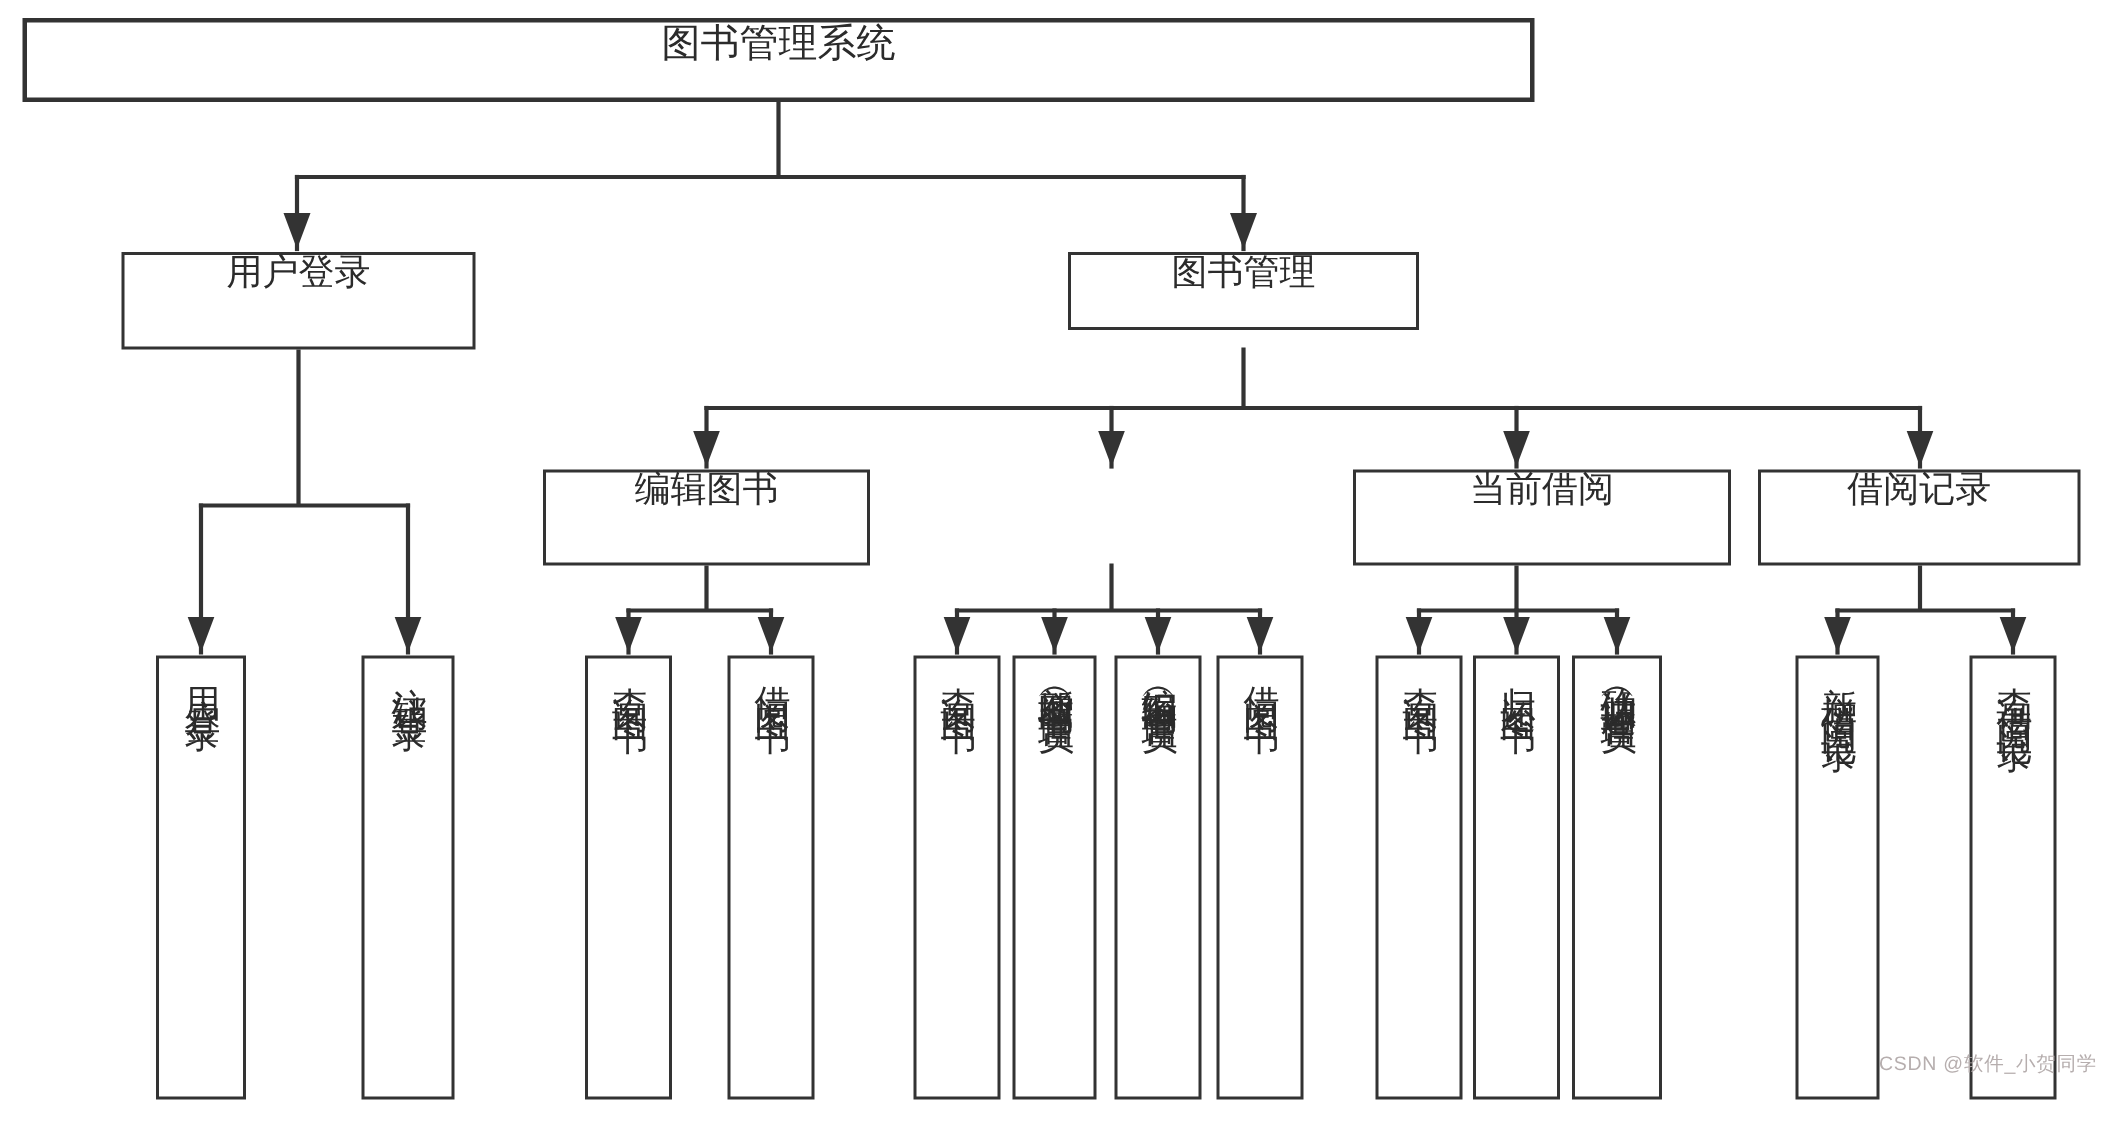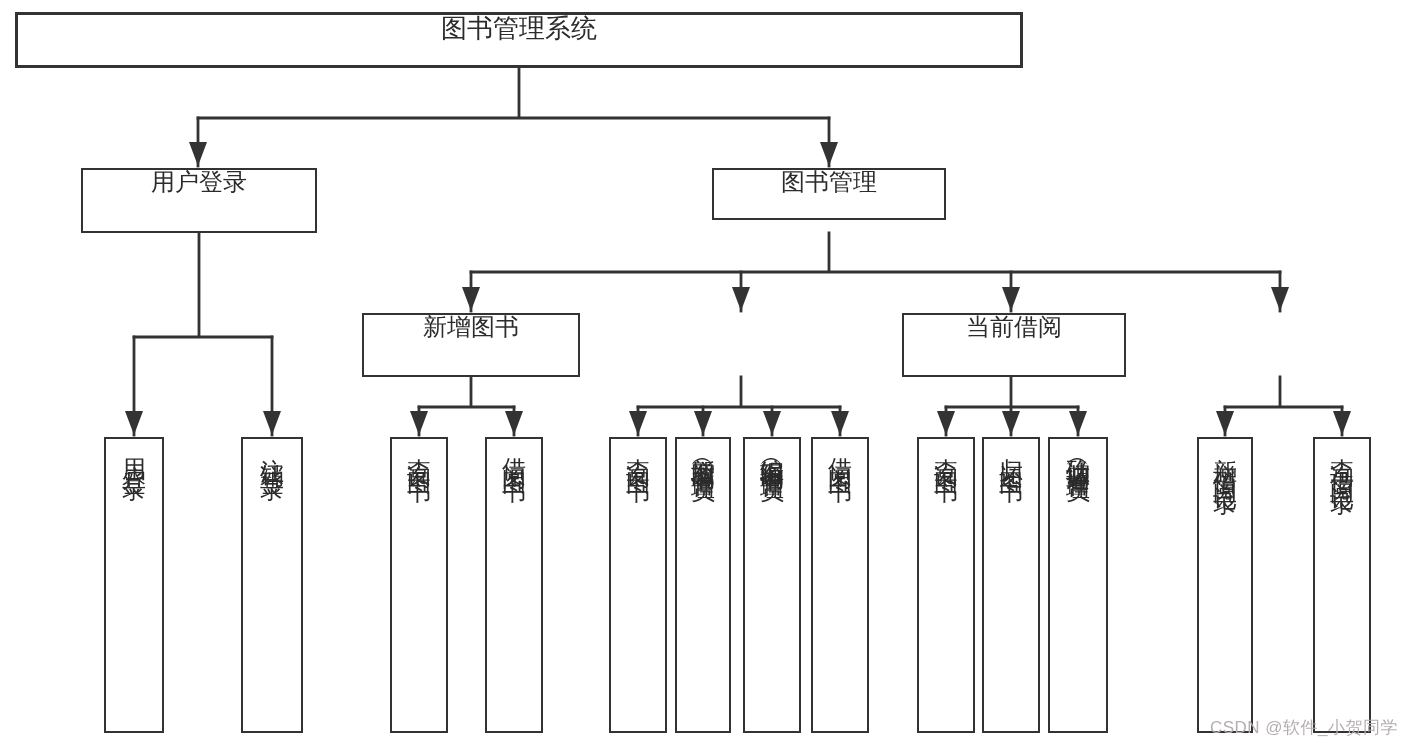--- a/index.html
+++ b/index.html
@@ -38,23 +38,23 @@
   .node.root .label{font-size:26px;}
   .node.leaf .label{
     writing-mode:vertical-rl;
     text-orientation:mixed;
     letter-spacing:7px;
     font-size:24px;
   }
   .node.leaf.long .label{letter-spacing:3px;}
   .watermark{
     position:absolute;
-    top:716px;
+    top:700px;
     right:7px;
-    font-size:17px;
+    font-size:13px;
     letter-spacing:0.5px;
     color:var(--wm);
     white-space:nowrap;
   }
 </style>
 </head>
 <body>
 
 <div class="stage">
 
@@ -104,24 +104,27 @@
   </div>
 
   <div class="node" style="left:81px;top:168px;width:236px;height:65px;">
     <span class="label">用户登录</span>
   </div>
   <div class="node" style="left:712px;top:168px;width:234px;height:52px;">
     <span class="label">图书管理</span>
   </div>
 
   <div class="node" style="left:362px;top:313px;width:218px;height:64px;">
-    <span class="label">新增图书</span>
+    <span class="label">编辑图书</span>
   </div>
-  <div class="node" style="left:902px;top:313px;width:224px;height:64px;">
+  <div class="node" style="left:902px;top:313px;width:252px;height:64px;">
     <span class="label">当前借阅</span>
+  </div>
+  <div class="node" style="left:1172px;top:313px;width:215px;height:64px;">
+    <span class="label">借阅记录</span>
   </div>
 
   <div class="node leaf" style="left:104px;top:437px;width:60px;height:296px;">
     <span class="label">用户登录</span>
   </div>
   <div class="node leaf" style="left:241px;top:437px;width:62px;height:296px;">
     <span class="label">注销登录</span>
   </div>
 
   <div class="node leaf" style="left:390px;top:437px;width:58px;height:296px;">

